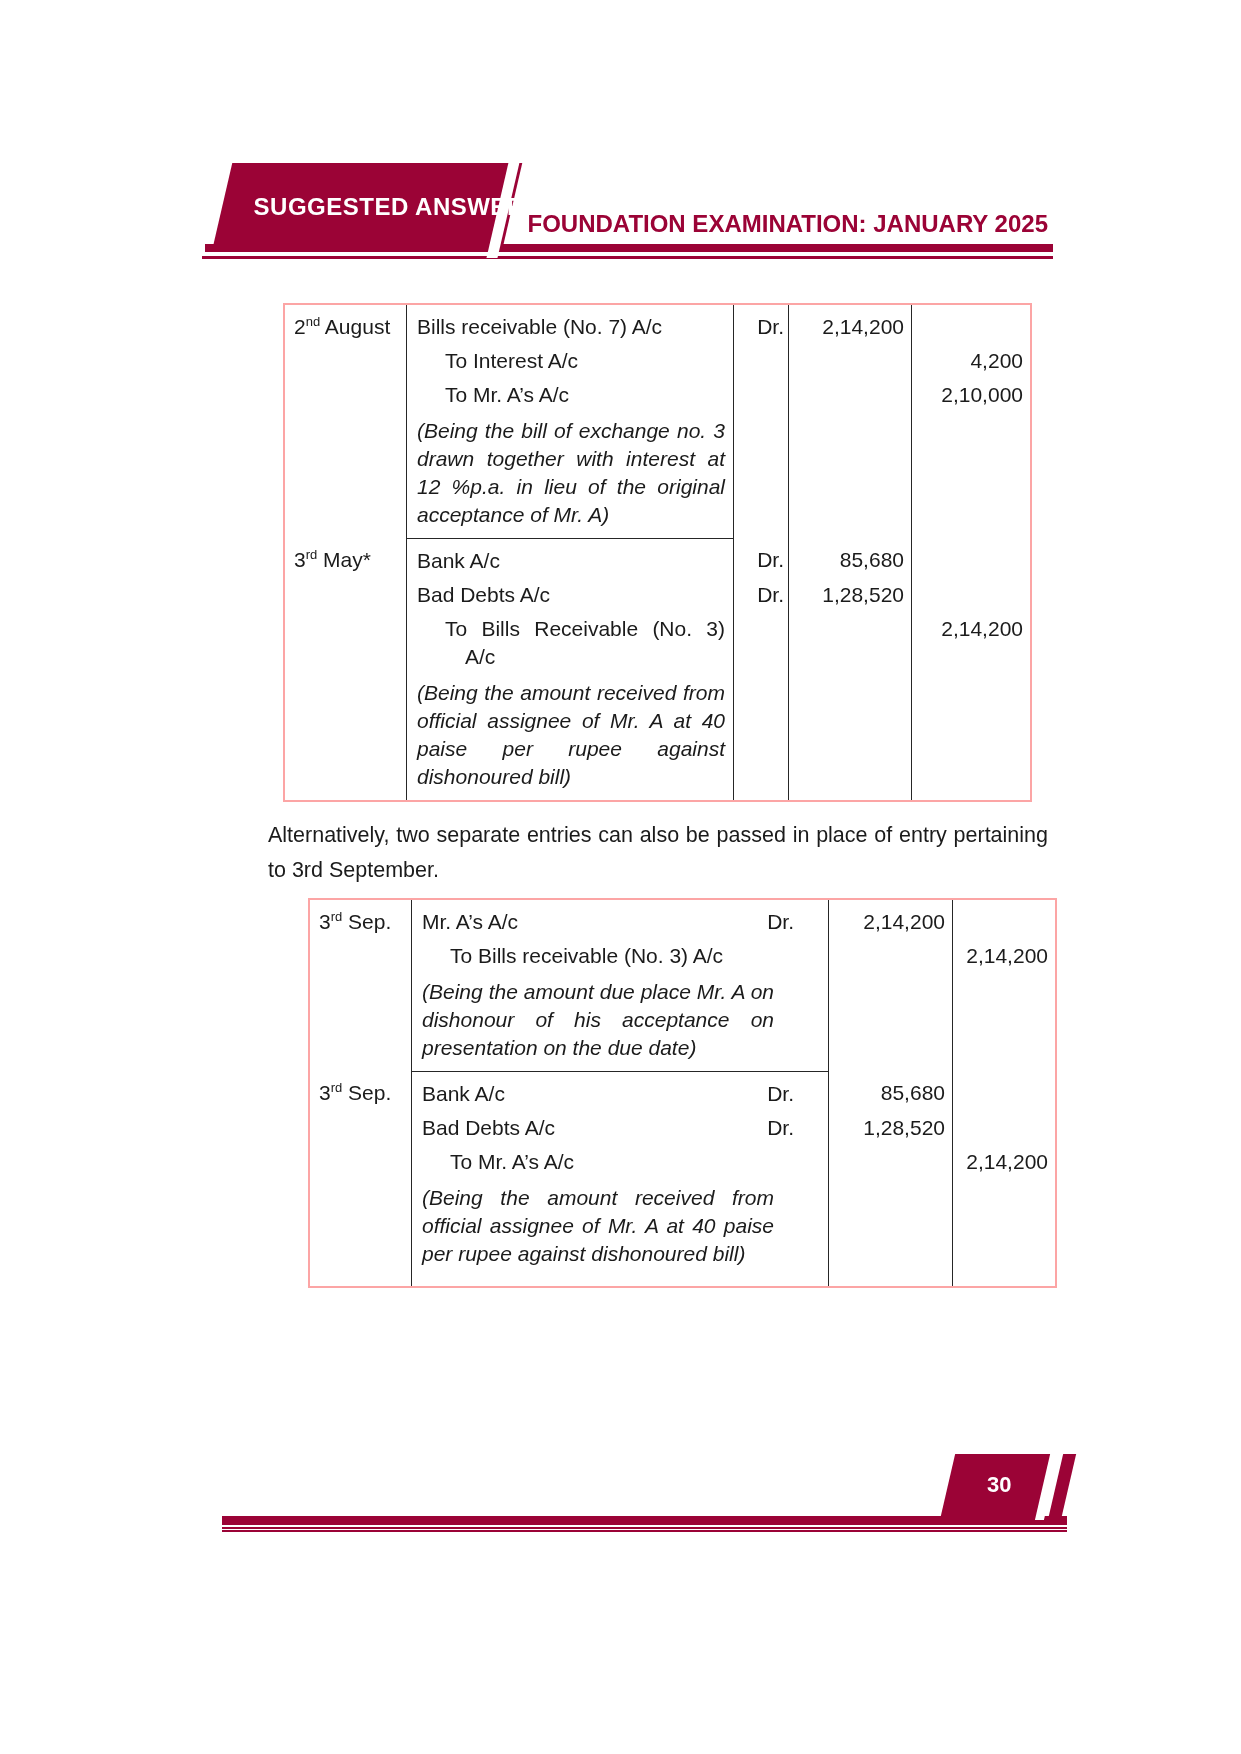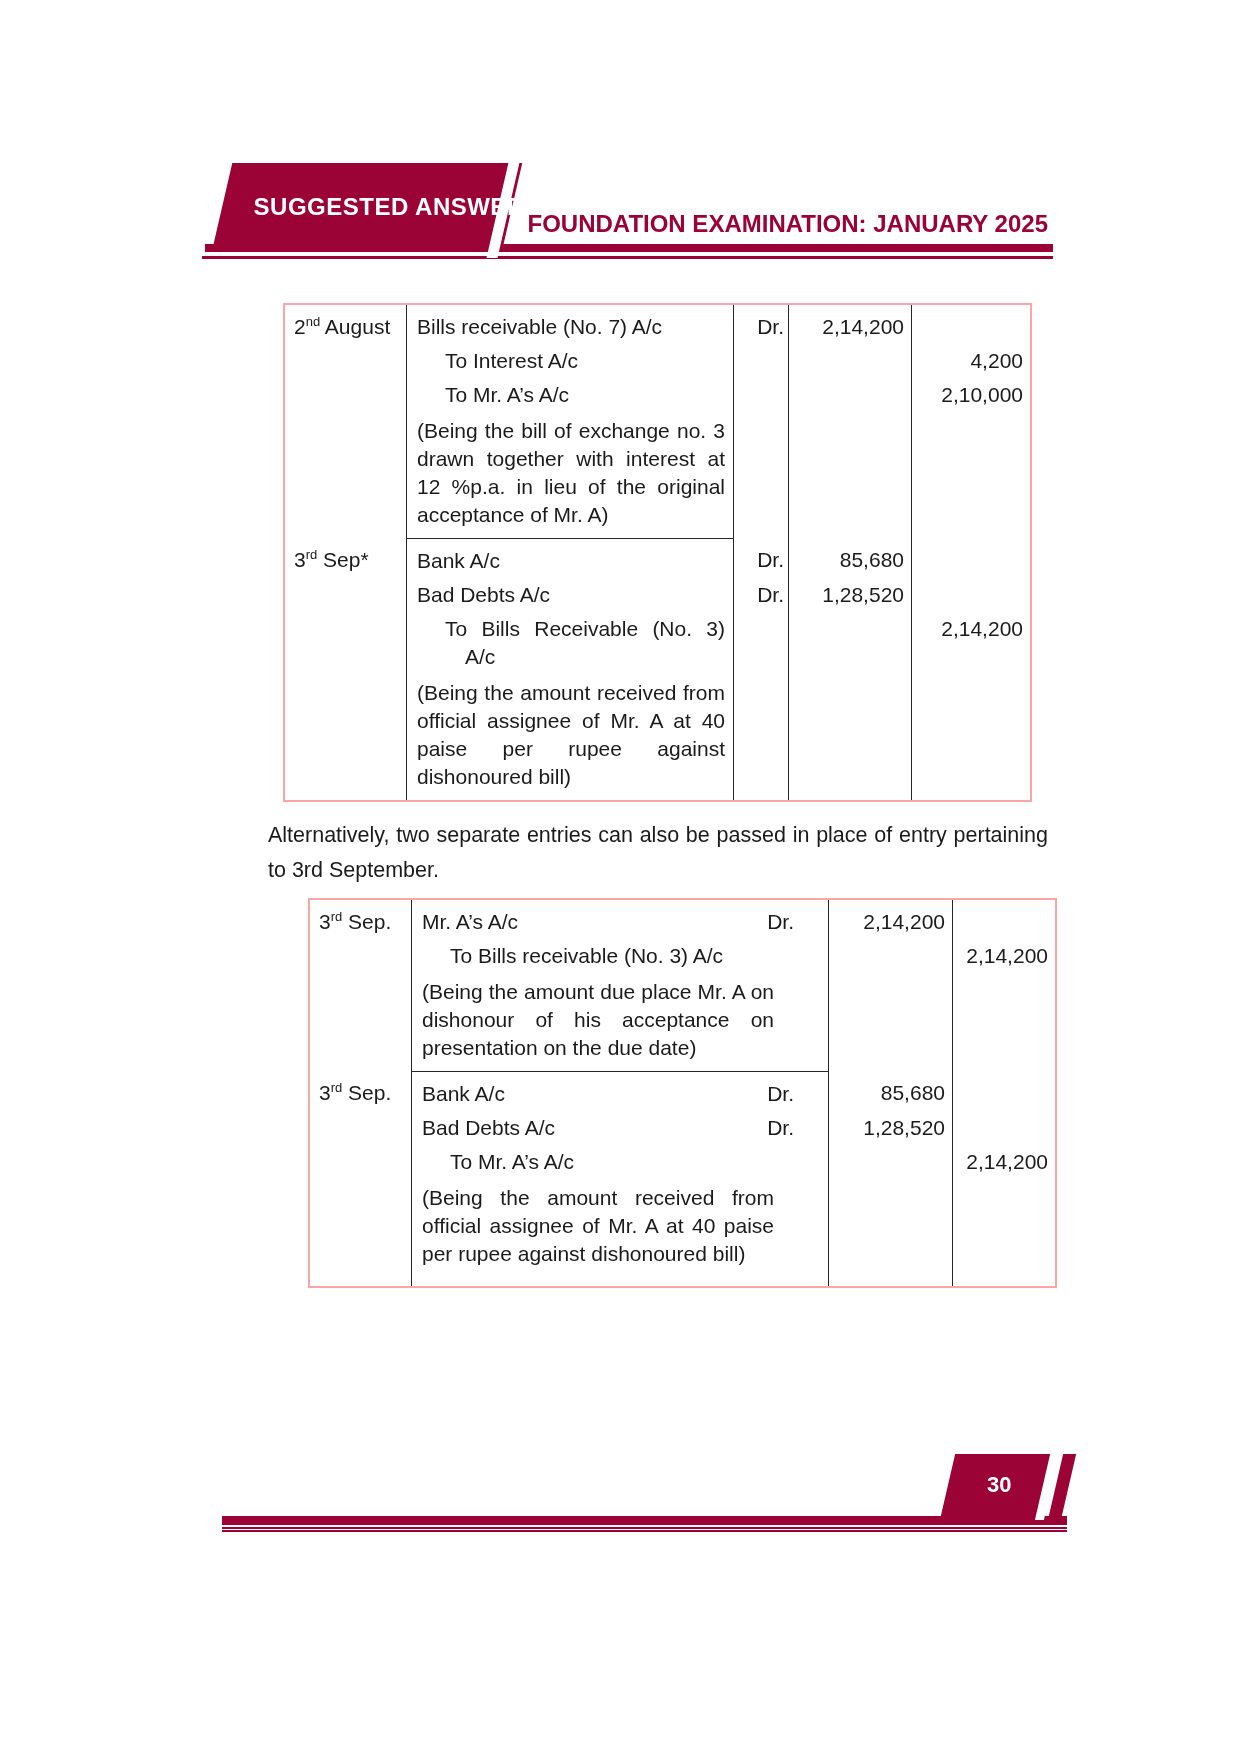--- a/index.html
+++ b/index.html
@@ -40,21 +40,21 @@
   .jt2{grid-template-columns:102px 417px 124px 1fr;margin-left:25px;}
   .tr{display:contents;}
   .td{box-sizing:border-box;padding:5px 8px 1px 10px;}
   .bR{border-right:1.4px solid #262626;}
   .c-date{padding-left:9px;white-space:nowrap;}
   .c-date sup{font-size:13px;line-height:0;}
   .c-dr{text-align:right;padding-right:4px;padding-left:2px;}
   .c-amt{text-align:right;padding-right:7px;padding-left:2px;}
   .indent{padding-left:58px;text-indent:-20px;}
   .just{text-align:justify;}
-  .narr{text-align:justify;padding-top:7px;padding-bottom:9px;}
+  .narr{text-align:justify;padding-top:7px;padding-bottom:9px;font-style:italic;}
   .narr2 .nbox{width:352px;text-align:justify;}
   .sepT{border-top:1.4px solid #262626;}
   .padT{padding-top:8px;}
   .lastpad{padding-bottom:18px;}
   .partflex{display:flex;}
   .partflex .drspan{margin-left:auto;padding-right:26px;}
   .intro{
     margin:16px 0 10px 0;width:780px;
     font-size:21.5px;line-height:35px;text-align:justify;
   }
@@ -123,21 +123,21 @@
         <div class="tr">
           <div class="td bR c-date"></div>
           <div class="td bR narr">(Being the bill of exchange no. 3 drawn together with interest at 12 %p.a. in lieu of the original acceptance of Mr. A)</div>
           <div class="td bR c-dr"></div>
           <div class="td bR c-amt"></div>
           <div class="td c-amt"></div>
         </div>
 
         <div class="tr">
           <div class="td bR c-date padT">
-            <span>3</span><sup>rd</sup><span> Sep*</span>
+            <span>3</span><sup>rd</sup><span> May*</span>
           </div>
           <div class="td bR sepT padT">Bank A/c</div>
           <div class="td bR c-dr padT">Dr.</div>
           <div class="td bR c-amt padT">85,680</div>
           <div class="td c-amt padT"></div>
         </div>
 
         <div class="tr">
           <div class="td bR c-date"></div>
           <div class="td bR">Bad Debts A/c</div>

